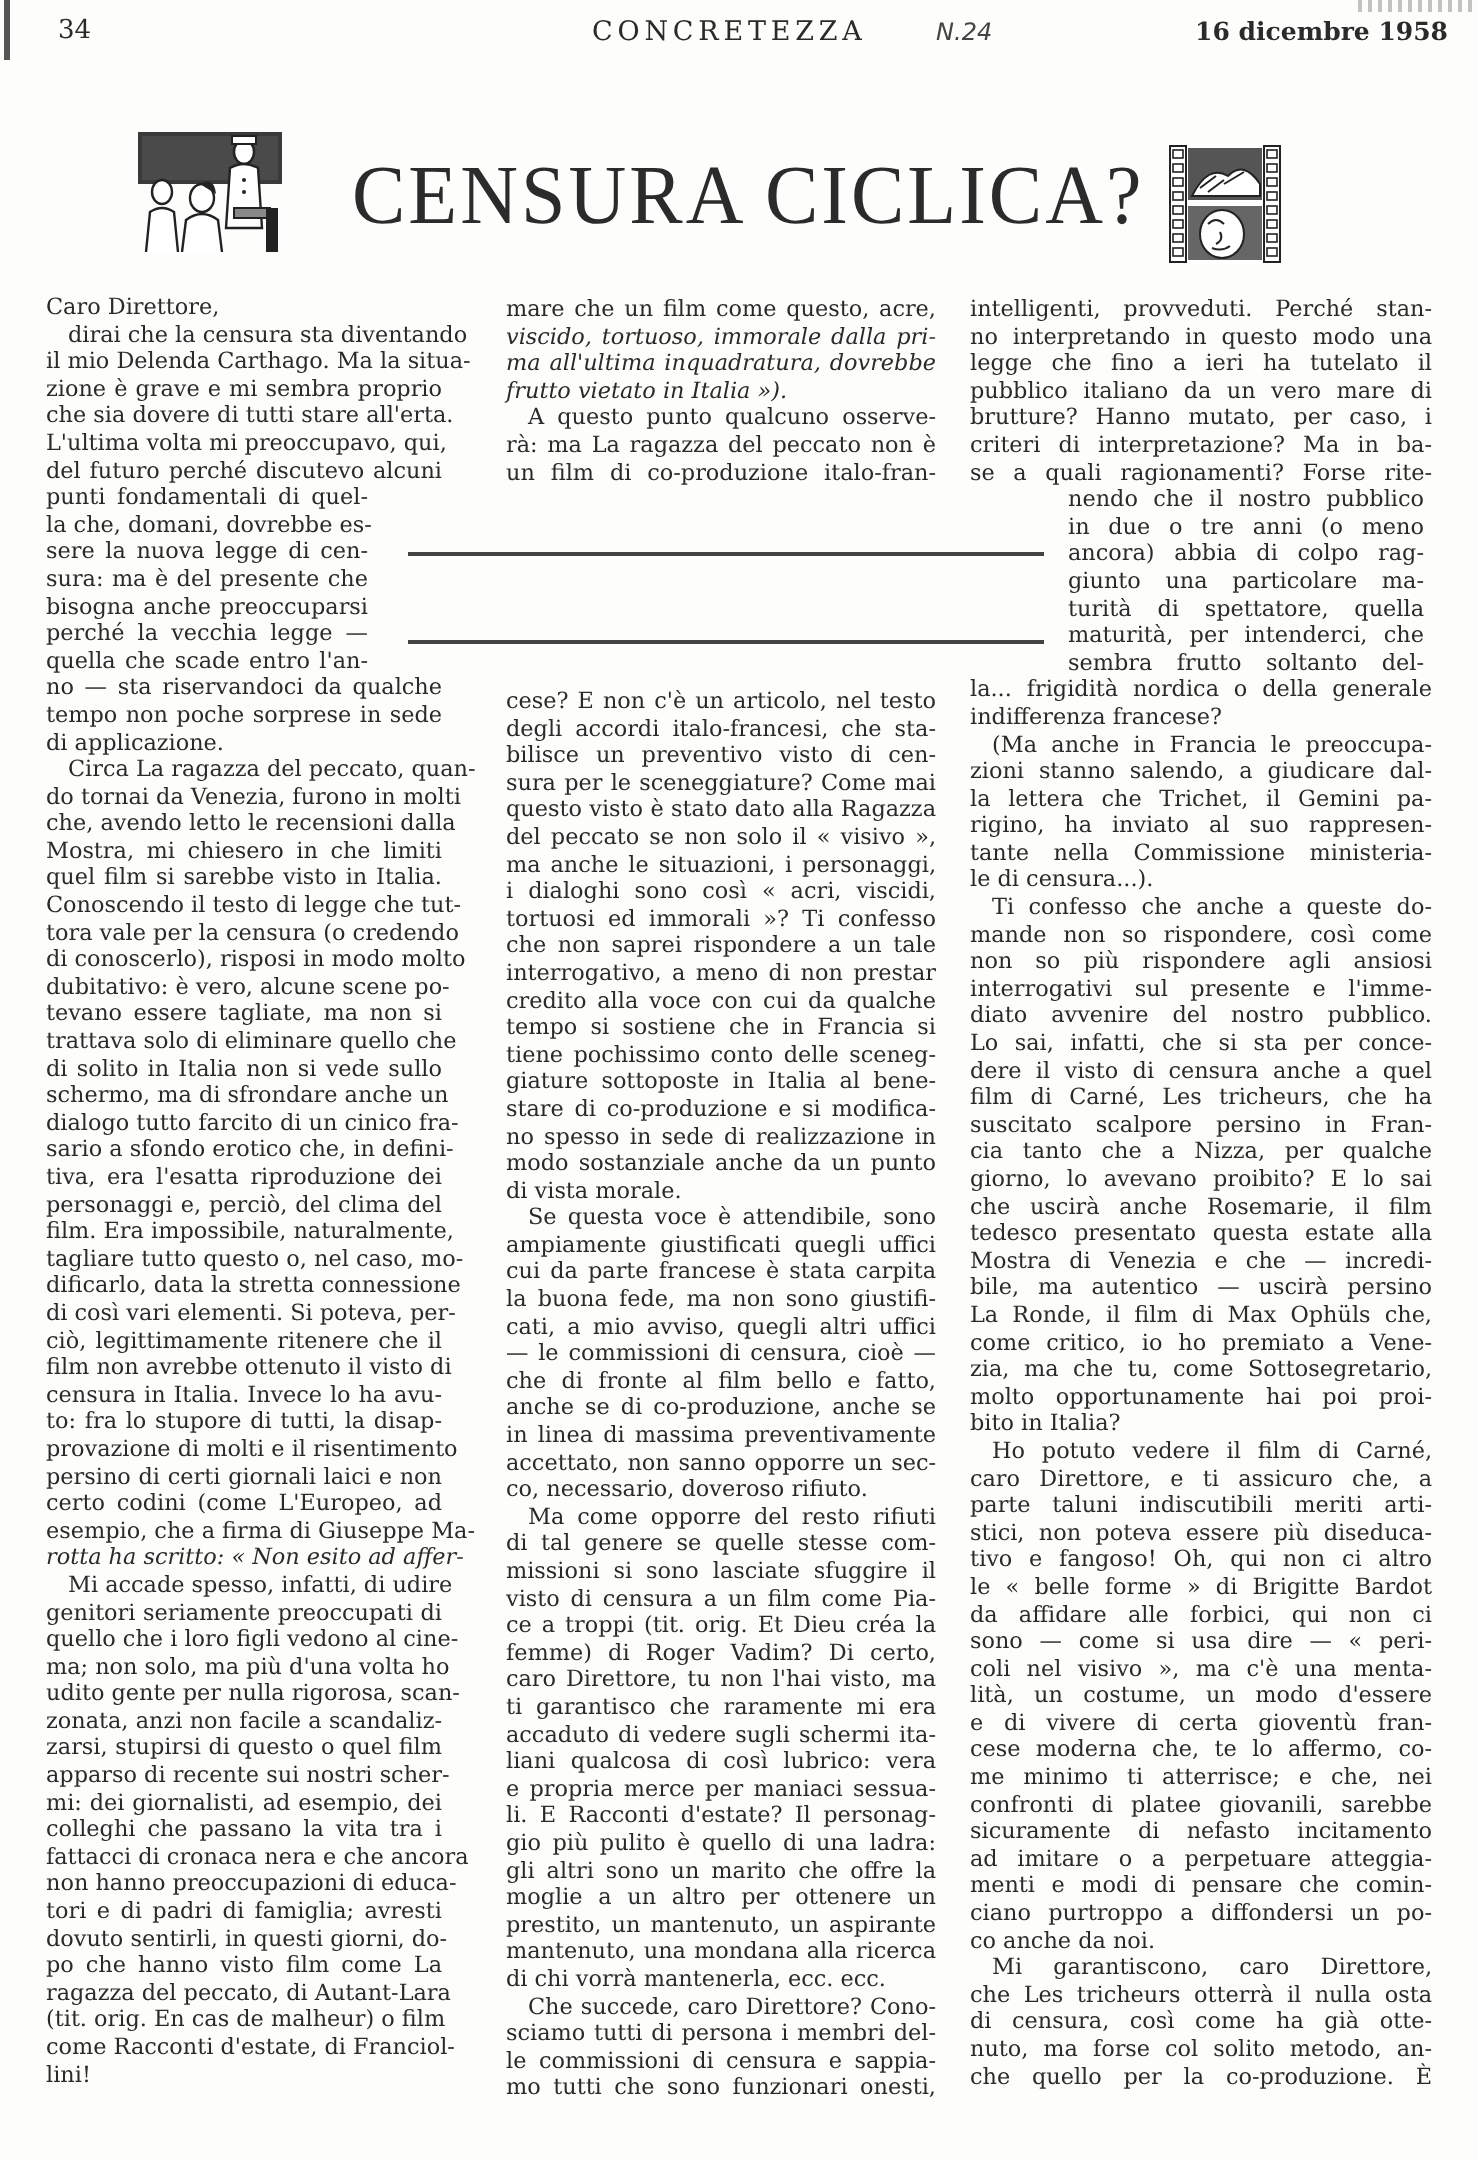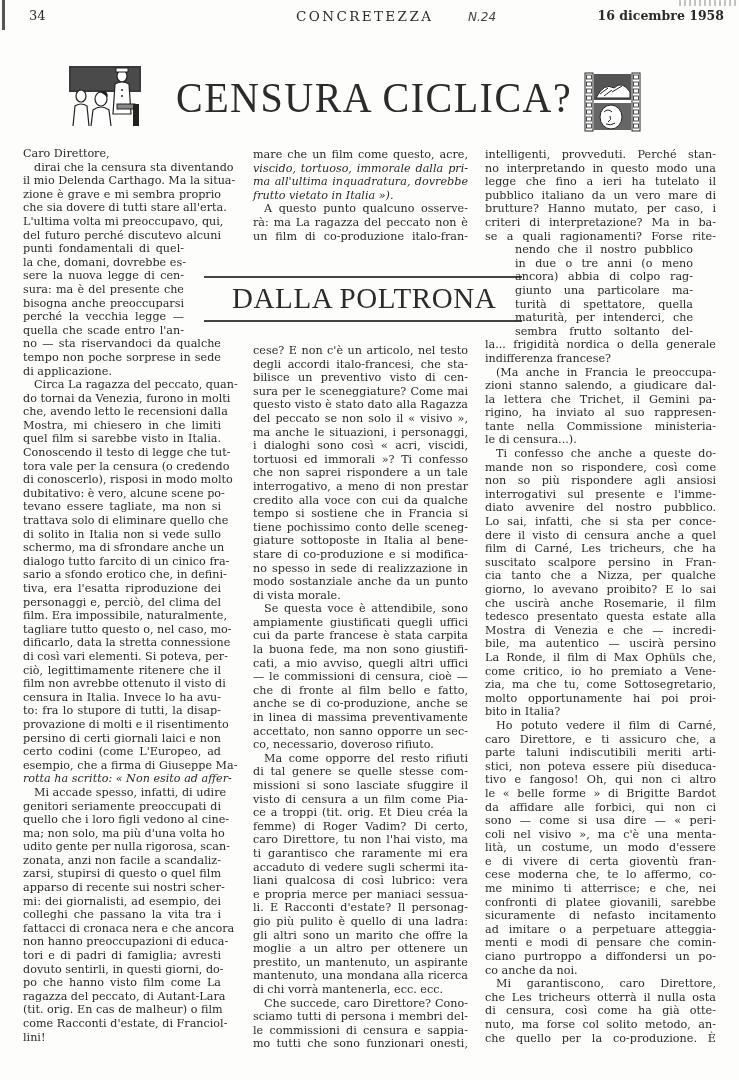--- a/index.html
+++ b/index.html
@@ -29,21 +29,21 @@
   .col { position:absolute; font-family:"DejaVu Serif", serif; font-size:11.2px; line-height:13.6px;
     color:#2a2a2a; text-align:justify; }
   .col .line { display:block; text-align:justify; text-align-last:justify; white-space:nowrap; }
   .col .line.last { text-align-last:left; }
 
   .c1 { left:23px; top:147px; width:198px; }
   .c2 { left:253px; top:148px; width:215px; }
   .c3 { left:485px; top:148px; width:231px; }
 
   .c1 .narrow { width:161px; }
-  .c3 .narrow { margin-left:30px; width:178px; }
+  .c3 .narrow { margin-left:49px; width:178px; }
 
   .box { position:absolute; left:204px; top:271px; width:318px; height:56px; }
   .box .rule { position:absolute; left:0; width:318px; height:2px; background:#444; }
   .box .rule.t { top:5px; }
   .box .rule.b { top:49px; }
   .box .lbl { position:absolute; left:28px; top:13px; font-family:"Liberation Serif", serif;
     font-size:29px; letter-spacing:0.6px; color:#2b2b2b; line-height:1; }
   .c2body { position:absolute; left:253px; top:344px; width:215px; }
 </style>
 </head>
@@ -189,21 +189,20 @@
   <span class="line" style="font-style:italic">viscido, tortuoso, immorale dalla pri-</span>
   <span class="line" style="font-style:italic">ma all'ultima inquadratura, dovrebbe</span>
   <span class="line last" style="font-style:italic">frutto vietato in Italia »).</span>
   <span class="line" style="padding-left:11px">A questo punto qualcuno osserve-</span>
   <span class="line">rà: ma La ragazza del peccato non è</span>
   <span class="line">un film di co-produzione italo-fran-</span>
 </div>
 
 <div class="box">
   <div class="rule t"></div>
-  <div class="lbl">DALLA POLTRONA</div>
   <div class="rule b"></div>
 </div>
 
 <div class="col c2body">
   <span class="line">cese? E non c'è un articolo, nel testo</span>
   <span class="line">degli accordi italo-francesi, che sta-</span>
   <span class="line">bilisce un preventivo visto di cen-</span>
   <span class="line">sura per le sceneggiature? Come mai</span>
   <span class="line">questo visto è stato dato alla Ragazza</span>
   <span class="line">del peccato se non solo il « visivo »,</span>

